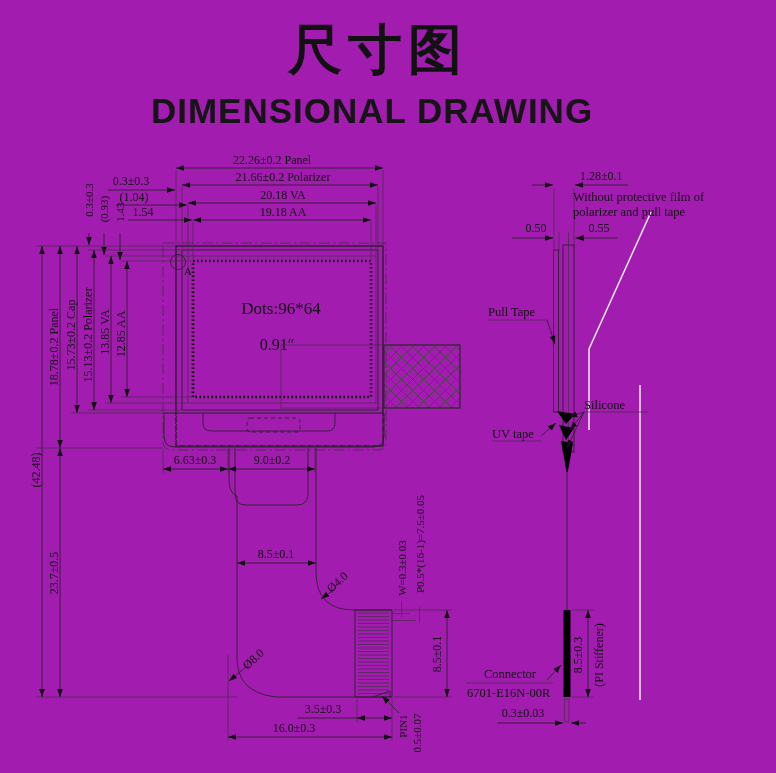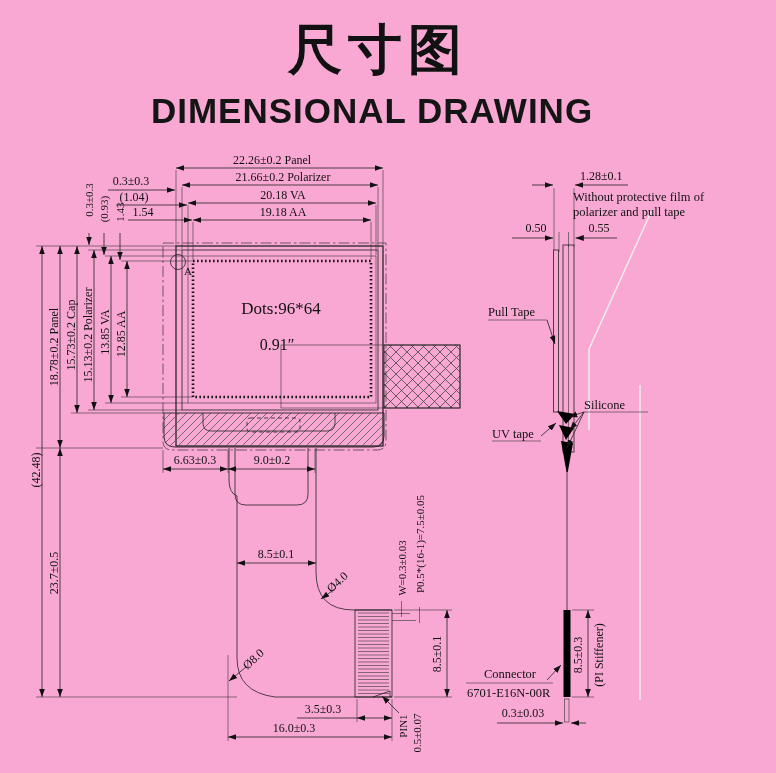--- a/index.html
+++ b/index.html
@@ -1,16 +1,16 @@
 <!DOCTYPE html>
 <html><head>
 <meta charset="utf-8">
 <style>
   html,body{margin:0;padding:0;background:#ffffff;}
-  #stage{position:relative;width:776px;height:773px;background:#f9a8d4;overflow:hidden;
+  #stage{position:relative;width:776px;height:773px;background:#a21caf;overflow:hidden;
          font-family:"Liberation Serif", serif;}
   svg{display:block}
   text{fill:#111;}
   .t-cn{font-family:"DejaVu Sans","Liberation Sans",sans-serif;font-size:54px;font-weight:700;letter-spacing:6px;}
   .t-en{font-family:"Liberation Sans",sans-serif;font-size:35px;font-weight:600;letter-spacing:1px;fill:#151515;}
   .d{font-size:12px;font-family:"Liberation Serif",serif;}
   .d11{font-size:11px;font-family:"Liberation Serif",serif;}
   .note{font-size:12.5px;font-family:"Liberation Serif",serif;}
   .big{font-size:17px;font-family:"Liberation Serif",serif;}
   .med{font-size:16px;font-family:"Liberation Serif",serif;}

